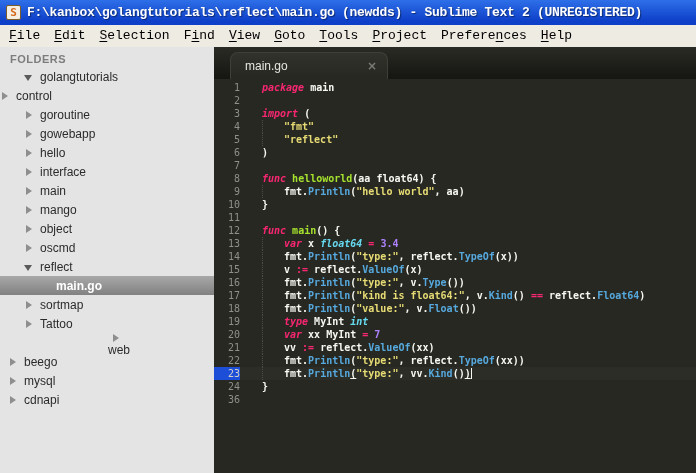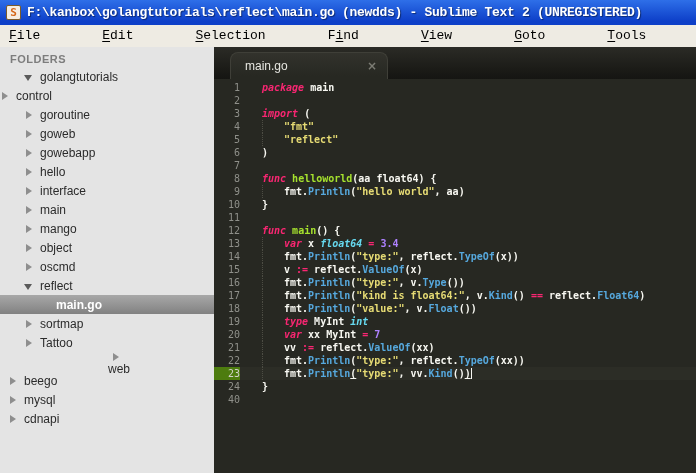--- a/index.html
+++ b/index.html
@@ -23,21 +23,21 @@
   .title-text {
     color:#fff; font: bold 13px/25px "Liberation Mono", monospace;
     white-space:nowrap; overflow:hidden; text-shadow:1px 1px 1px rgba(0,0,0,.45);
     letter-spacing:-0.3px;
   }
 
   
   .menubar {
     height:22px; flex:0 0 22px; background: var(--menubar-bg,#eeebe3);
     display:flex; align-items:center; padding-left:2px;
-    font: 13px/22px "Liberation Mono", monospace; color:#000;gap:48px;
+    font: 13px/22px "Liberation Mono", monospace; color:#000;
   }
   .menu-item { padding:0 7px; white-space:nowrap; cursor:default; }
   .menu-item .mn { text-decoration: underline; text-underline-offset:2px; }
 
   
   .main { flex:1 1 auto; display:flex; min-height:0; }
 
   
   .sidebar { width:214px; flex:0 0 214px; background: var(--sidebar-bg,#e4e4e4); overflow:hidden; }
   .folders-header {
@@ -81,21 +81,21 @@
 
   
   .code { flex:1 1 auto; padding-top:2px; font: bold 10px/13px "DejaVu Sans Mono", monospace; overflow:hidden; }
   .line { display:flex; height:13px; }
   .line .gutter {
     width:26px; flex:0 0 26px; text-align:right; color:var(--line-number,#8f908a);
     font-weight:normal;
   }
   .line .ltext { padding-left:22px; white-space:pre; color:var(--default-text,#f8f8f2); }
   .line.current { background:#2c2d26; }
-  .line.current .gutter { background:#4d7c0f; color:#d2d2ca; }
+  .line.current .gutter { background:#1d4ed8; color:#d2d2ca; }
   .ind { display:inline-block; width:22px; height:13px; vertical-align:top; border-left:1px dotted #4d4d44; }
 
   .tk-kw  { color: var(--keyword,#f92672); font-style: italic; }
   .tk-op  { color: var(--keyword,#f92672); }
   .tk-str { color: var(--string,#e6db74); }
   .tk-fndecl { color: var(--function-decl,#a6e22e); }
   .tk-call { color: var(--function-call,#56a8dd); }
   .tk-type { color: var(--type-italic,#66d9ef); font-style:italic; }
   .tk-num { color: var(--number,#ae81ff); }
   .tk-pl  { color: var(--default-text,#f8f8f2); }
@@ -137,24 +137,20 @@
           <div class="tree-row" style="">
             <span class="tri collapsed"></span>
             <span class="tree-label">control</span>
           </div>
           <div class="tree-row" style="padding-left: 24px;">
             <span class="tri collapsed"></span>
             <span class="tree-label">goroutine</span>
           </div>
           <div class="tree-row" style="padding-left: 24px;">
             <span class="tri collapsed"></span>
-            <span class="tree-label">goweb</span>
-          </div>
-          <div class="tree-row" style="padding-left: 24px;">
-            <span class="tri collapsed"></span>
             <span class="tree-label">gowebapp</span>
           </div>
           <div class="tree-row" style="padding-left: 24px;">
             <span class="tri collapsed"></span>
             <span class="tree-label">hello</span>
           </div>
           <div class="tree-row" style="padding-left: 24px;">
             <span class="tri collapsed"></span>
             <span class="tree-label">interface</span>
           </div>
@@ -307,20 +303,20 @@
           </div>
           <div class="line current">
             <span class="gutter">23</span>
             <span class="ltext"><span class="ind"></span><span class="tk-pl">fmt.</span><span class="tk-call">Println</span><span class="tk-plu">(</span><span class="tk-str">"type:"</span><span class="tk-pl">, vv.</span><span class="tk-call">Kind</span><span class="tk-pl">()</span><span class="tk-plu">)</span><span class="caret"></span></span>
           </div>
           <div class="line">
             <span class="gutter">24</span>
             <span class="ltext"><span class="tk-pl">}</span></span>
           </div>
           <div class="line">
-            <span class="gutter">40</span>
+            <span class="gutter">36</span>
             <span class="ltext"></span>
           </div>
         </div>
     </div>
 
   </div>
 </div>
 
 </body></html>

